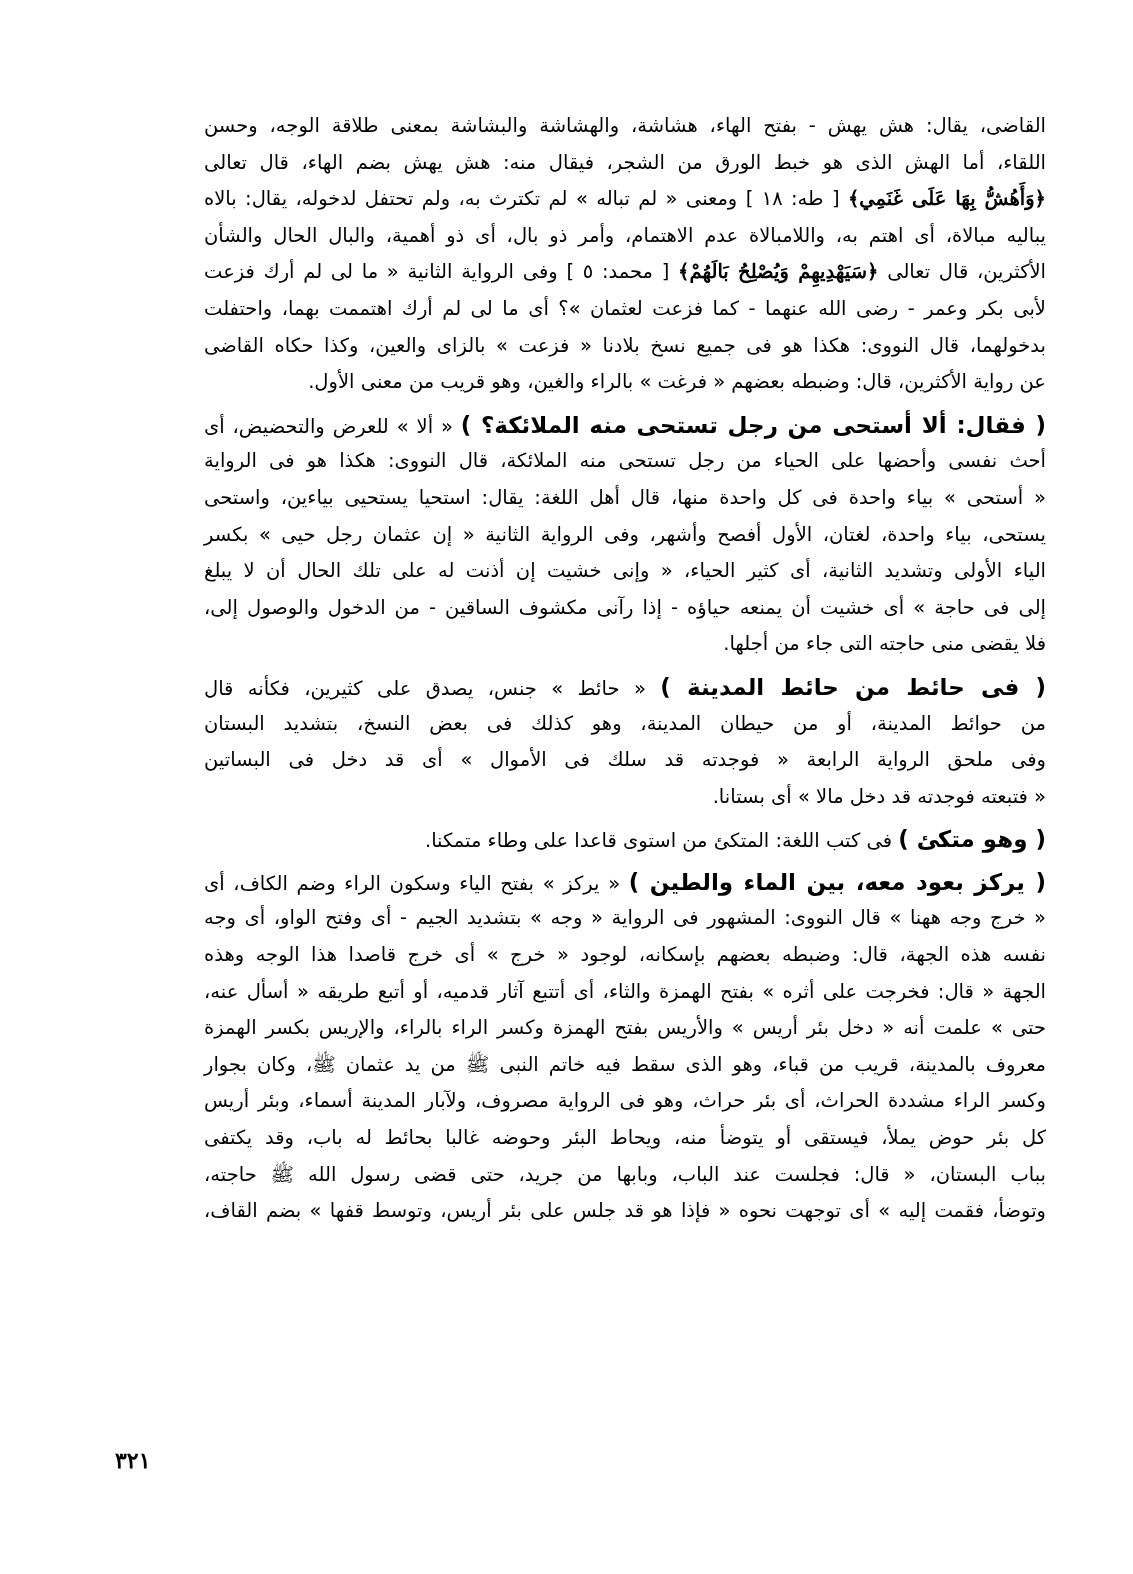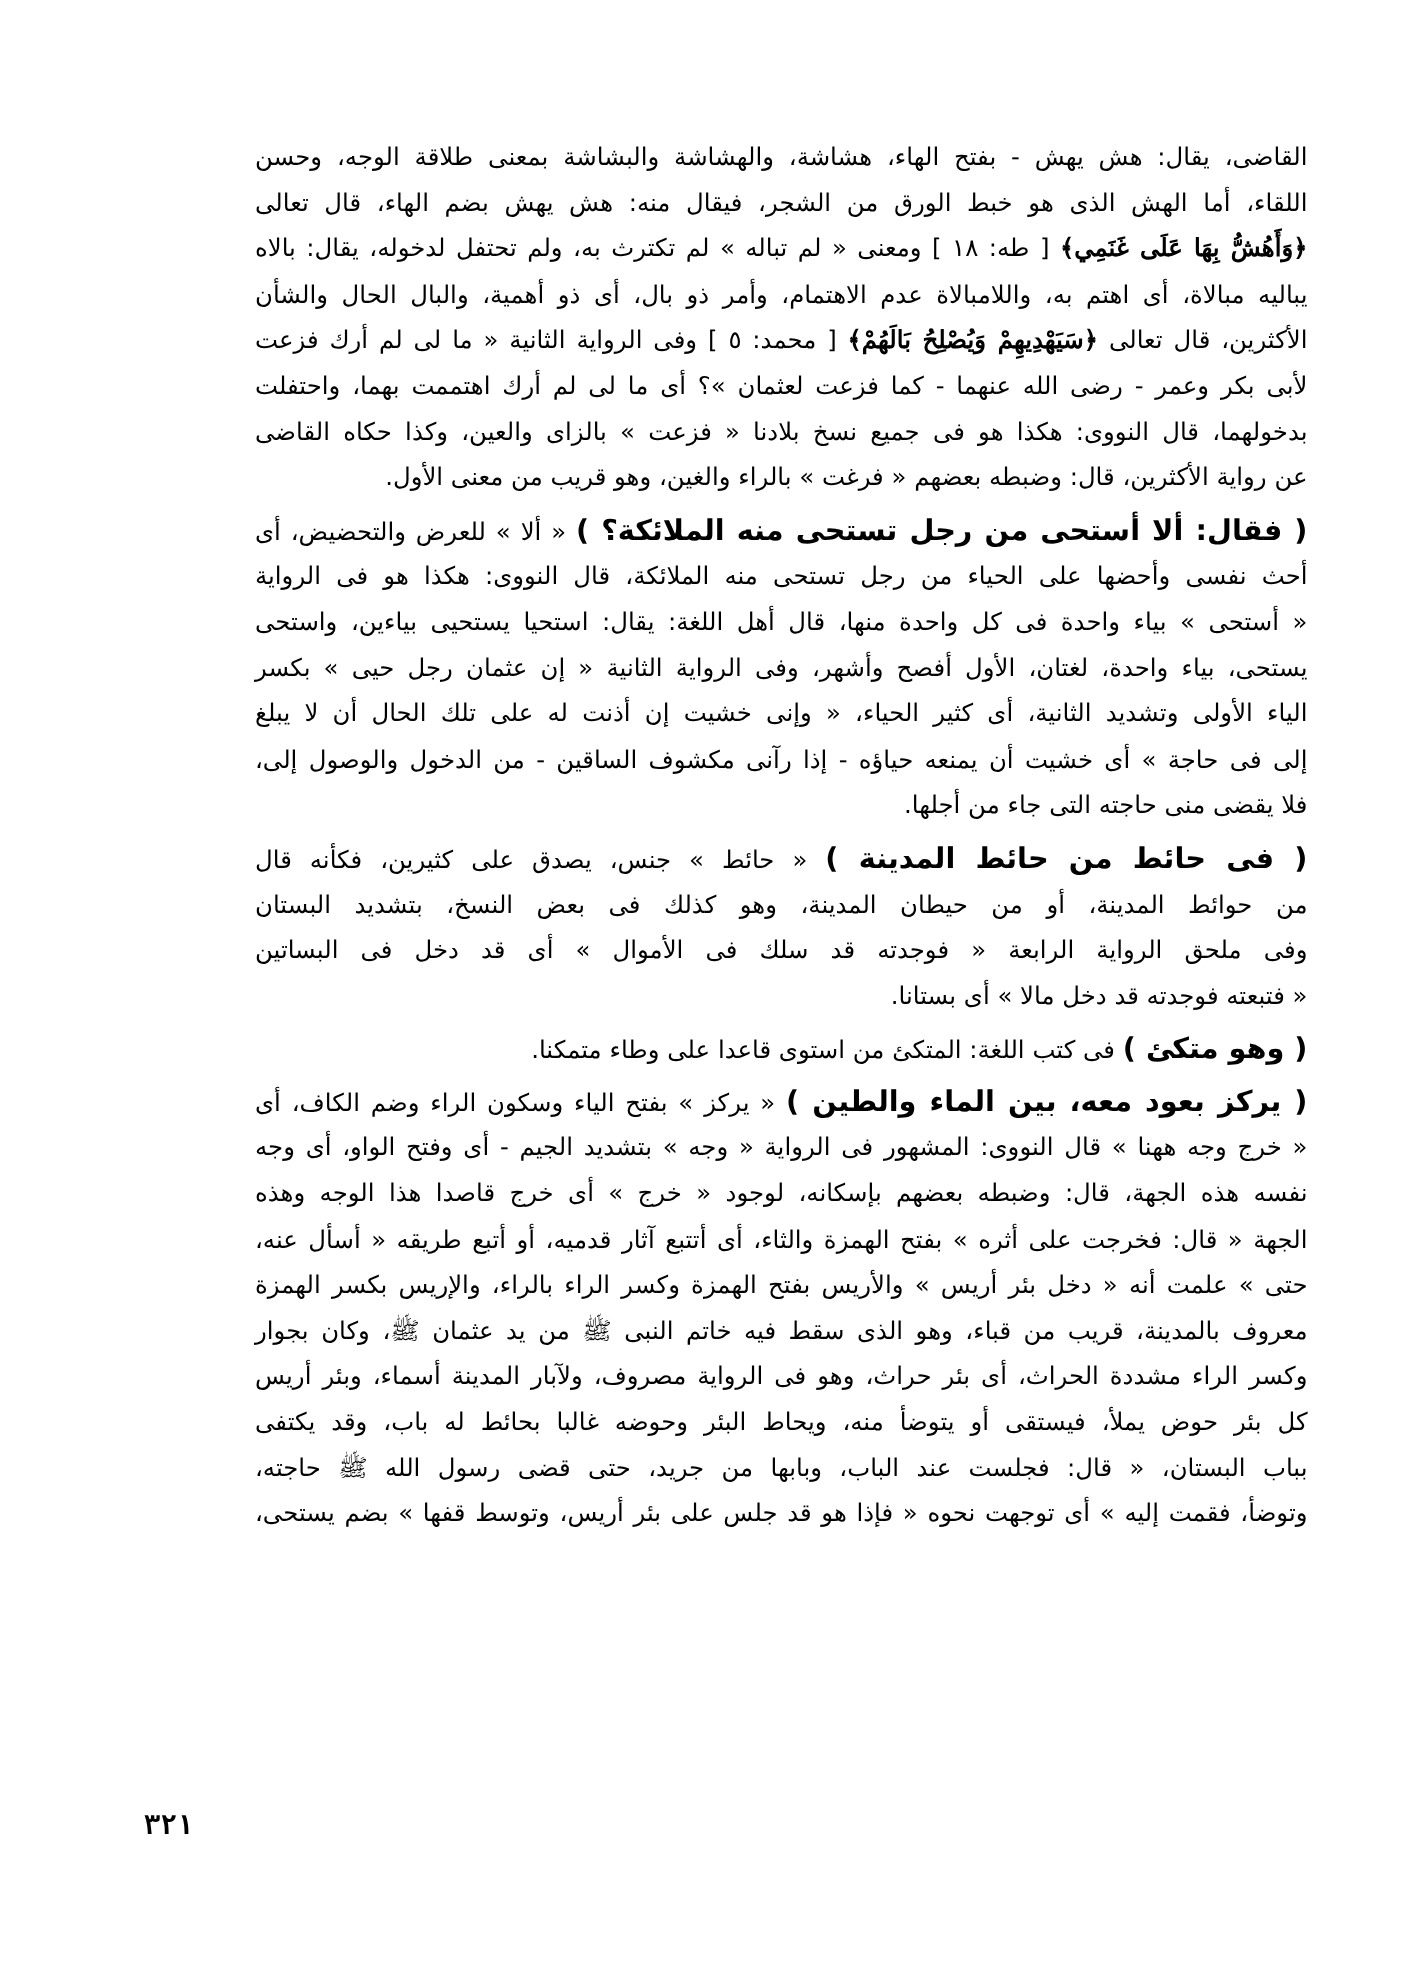--- a/index.html
+++ b/index.html
@@ -49,21 +49,21 @@
     font-weight: bold;
     font-family: "DejaVu Serif", "Liberation Serif", serif;
   }
   .page-number {
     position: absolute;
     top: 1448px;
     left: 115px;
     font-size: 22px;
     font-weight: bold;
     direction: rtl;
-    font-family: Liberation Mono, monospace;
+    font-family: Liberation Serif, serif;
   }
 </style>
 </head>
 <body>
 
 <div class="page">
 
   <div class="para">
     <span class="line">القاضى، يقال: هش يهش - بفتح الهاء، هشاشة، والهشاشة والبشاشة بمعنى طلاقة الوجه، وحسن</span>
     <span class="line">اللقاء، أما الهش الذى هو خبط الورق من الشجر، فيقال منه: هش يهش بضم الهاء، قال تعالى</span>
@@ -99,18 +99,18 @@
   <div class="para">
     <span class="line"><span class="heading">( يركز بعود معه، بين الماء والطين )</span><span> « يركز » بفتح الياء وسكون الراء وضم الكاف، أى</span></span>
     <span class="line">« خرج وجه ههنا » قال النووى: المشهور فى الرواية « وجه » بتشديد الجيم - أى وفتح الواو، أى وجه</span>
     <span class="line">نفسه هذه الجهة، قال: وضبطه بعضهم بإسكانه، لوجود « خرج » أى خرج قاصدا هذا الوجه وهذه</span>
     <span class="line">الجهة « قال: فخرجت على أثره » بفتح الهمزة والثاء، أى أتتبع آثار قدميه، أو أتبع طريقه « أسأل عنه،</span>
     <span class="line">حتى » علمت أنه « دخل بئر أريس » والأريس بفتح الهمزة وكسر الراء بالراء، والإريس بكسر الهمزة</span>
     <span class="line">معروف بالمدينة، قريب من قباء، وهو الذى سقط فيه خاتم النبى ﷺ من يد عثمان ﷺ، وكان بجوار</span>
     <span class="line">وكسر الراء مشددة الحراث، أى بئر حراث، وهو فى الرواية مصروف، ولآبار المدينة أسماء، وبئر أريس</span>
     <span class="line">كل بئر حوض يملأ، فيستقى أو يتوضأ منه، ويحاط البئر وحوضه غالبا بحائط له باب، وقد يكتفى</span>
     <span class="line">بباب البستان، « قال: فجلست عند الباب، وبابها من جريد، حتى قضى رسول الله ﷺ حاجته،</span>
-    <span class="line">وتوضأ، فقمت إليه » أى توجهت نحوه « فإذا هو قد جلس على بئر أريس، وتوسط قفها » بضم يستحى،</span>
+    <span class="line">وتوضأ، فقمت إليه » أى توجهت نحوه « فإذا هو قد جلس على بئر أريس، وتوسط قفها » بضم القاف،</span>
   </div>
 
 </div>
 
 <div class="page-number">٣٢١</div>
 
 </body></html>

